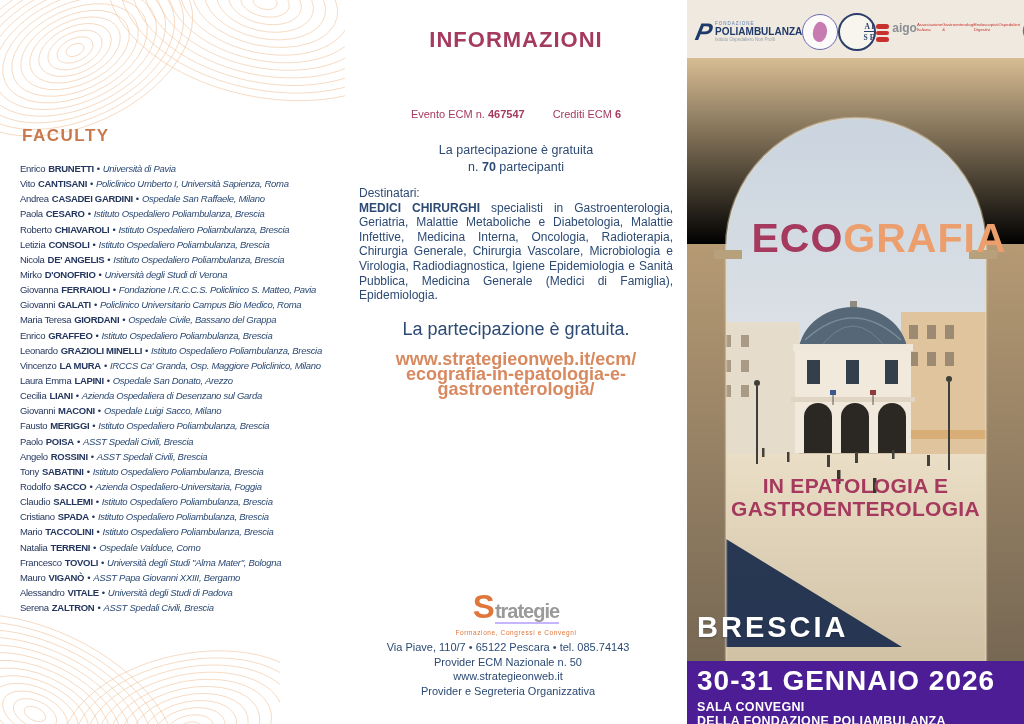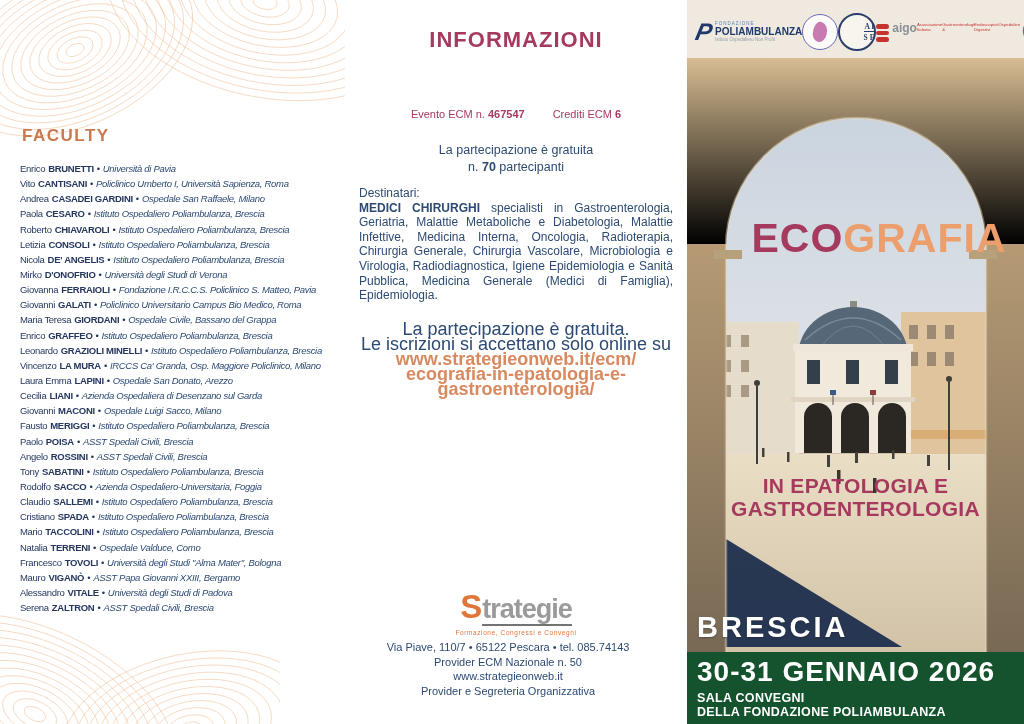--- a/index.html
+++ b/index.html
@@ -46,22 +46,22 @@
                 font-size:12px; line-height:14.6px; color:#2c4a74; }
   .dest-block b { font-weight:800; }
 
   .reg-block { position:absolute; top:322px; left:0; right:0; text-align:center;
                font-size:18px; line-height:15px; color:#2c4a74; }
   .reg-url { color:#d8895f; font-weight:800; }
 
   .strategie { position:absolute; top:592px; left:0; right:0; text-align:center; }
   .st-word { display:inline-block; line-height:30px; }
   .st-s    { color:#e0763a; font-size:33px; font-weight:800; }
-  .st-rest { color:#9a9a9a; font-size:27px; font-weight:800; letter-spacing:-1px;
-             border-bottom:2px solid #737373; }
+  .st-rest { color:#9a9a9a; font-size:20px; font-weight:800; letter-spacing:-1px;
+             border-bottom:2px solid #c4b5fd; }
   .st-tag  { display:block; color:#e0763a; font-size:6.5px; letter-spacing:0.6px; margin-top:1px; }
 
   .addr-block { position:absolute; top:640px; left:0; right:16px; text-align:center;
                 font-size:11px; line-height:14.5px; color:#2c4a74; }
 
   
   .photo-svg { position:absolute; left:0; top:0; }
 
   .logos { position:absolute; top:6px; left:4px; right:4px; height:52px;
            display:flex; align-items:center; justify-content:space-between; padding:0 5px; }
@@ -103,21 +103,21 @@
 
   .cover-sub { position:absolute; top:474px; left:0; right:0; text-align:center;
                color:#a53a5e; font-weight:800; font-size:21px; line-height:23px; letter-spacing:0.3px; }
 
   .resp-block { position:absolute; top:593px; right:16px; text-align:right;
                 color:#9e3a5a; font-weight:800; font-size:11px; line-height:16px; }
 
   .city-label { position:absolute; left:10px; top:611px; color:#ffffff; font-weight:800;
                 font-size:29px; letter-spacing:3px; text-shadow:0 1px 2px rgba(20,30,50,0.35); }
 
-  .band { position:absolute; left:0; right:0; bottom:0; height:72px; background:#14532d;
+  .band { position:absolute; left:0; right:0; bottom:0; height:63px; background:#4c1d95;
           color:#ffffff; padding:4px 10px 0 10px; }
   .band-date  { font-size:28px; font-weight:800; letter-spacing:1px; }
   .band-venue { font-size:12.5px; font-weight:800; line-height:14px; margin-top:3px; letter-spacing:0.3px; }
 </style>
 </head>
 <body>
 
 <div class="panel-left">
   <svg class="contour-svg contour-top" width="345" height="155">
     <g data-contour="75,50,125,75,-25,13">
@@ -322,21 +322,21 @@
     <span>n. </span><b>70</b><span> partecipanti</span>
   </div>
 
   <p class="dest-block">
     <span>Destinatari:</span><br>
     <b>MEDICI CHIRURGHI</b><span> specialisti in Gastroenterologia, Geriatria, Malattie Metaboliche e Diabetologia, Malattie Infettive, Medicina Interna, Oncologia, Radioterapia, Chirurgia Generale, Chirurgia Vascolare, Microbiologia e Virologia, Radiodiagnostica, Igiene Epidemiologia e Sanità Pubblica, Medicina Generale (Medici di Famiglia), Epidemiologia.</span>
   </p>
 
   <div class="reg-block">
     <span>La partecipazione è gratuita.</span><br>
-    <span>Le iscrizioni si accettano solo online su</span><br>
+    <br>
     <span class="reg-url">www.strategieonweb.it/ecm/</span><br>
     <span class="reg-url">ecografia-in-epatologia-e-gastroenterologia/</span>
   </div>
 
   <div class="strategie">
     <span class="st-word"><span class="st-s">S</span><span class="st-rest">trategie</span></span>
     <span class="st-tag">Formazione, Congressi e Convegni</span>
   </div>
 
   <div class="addr-block">

